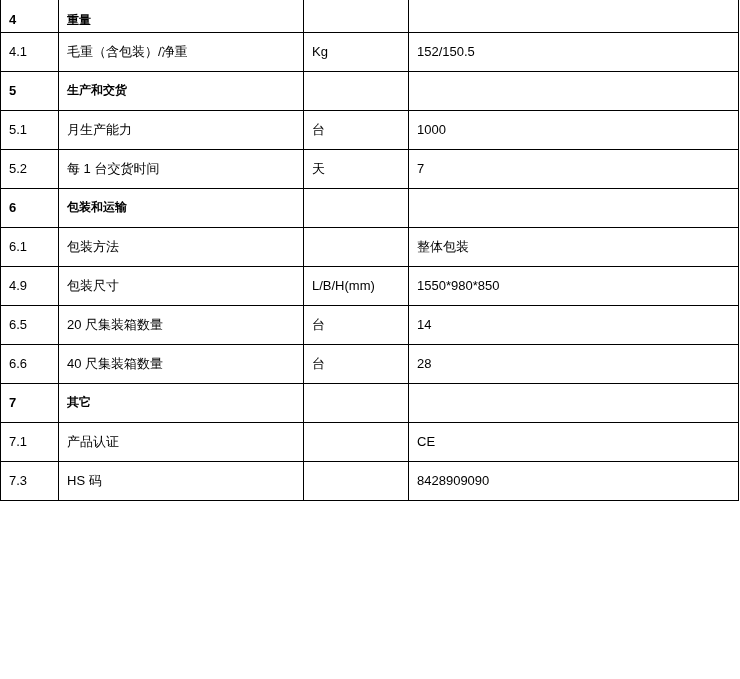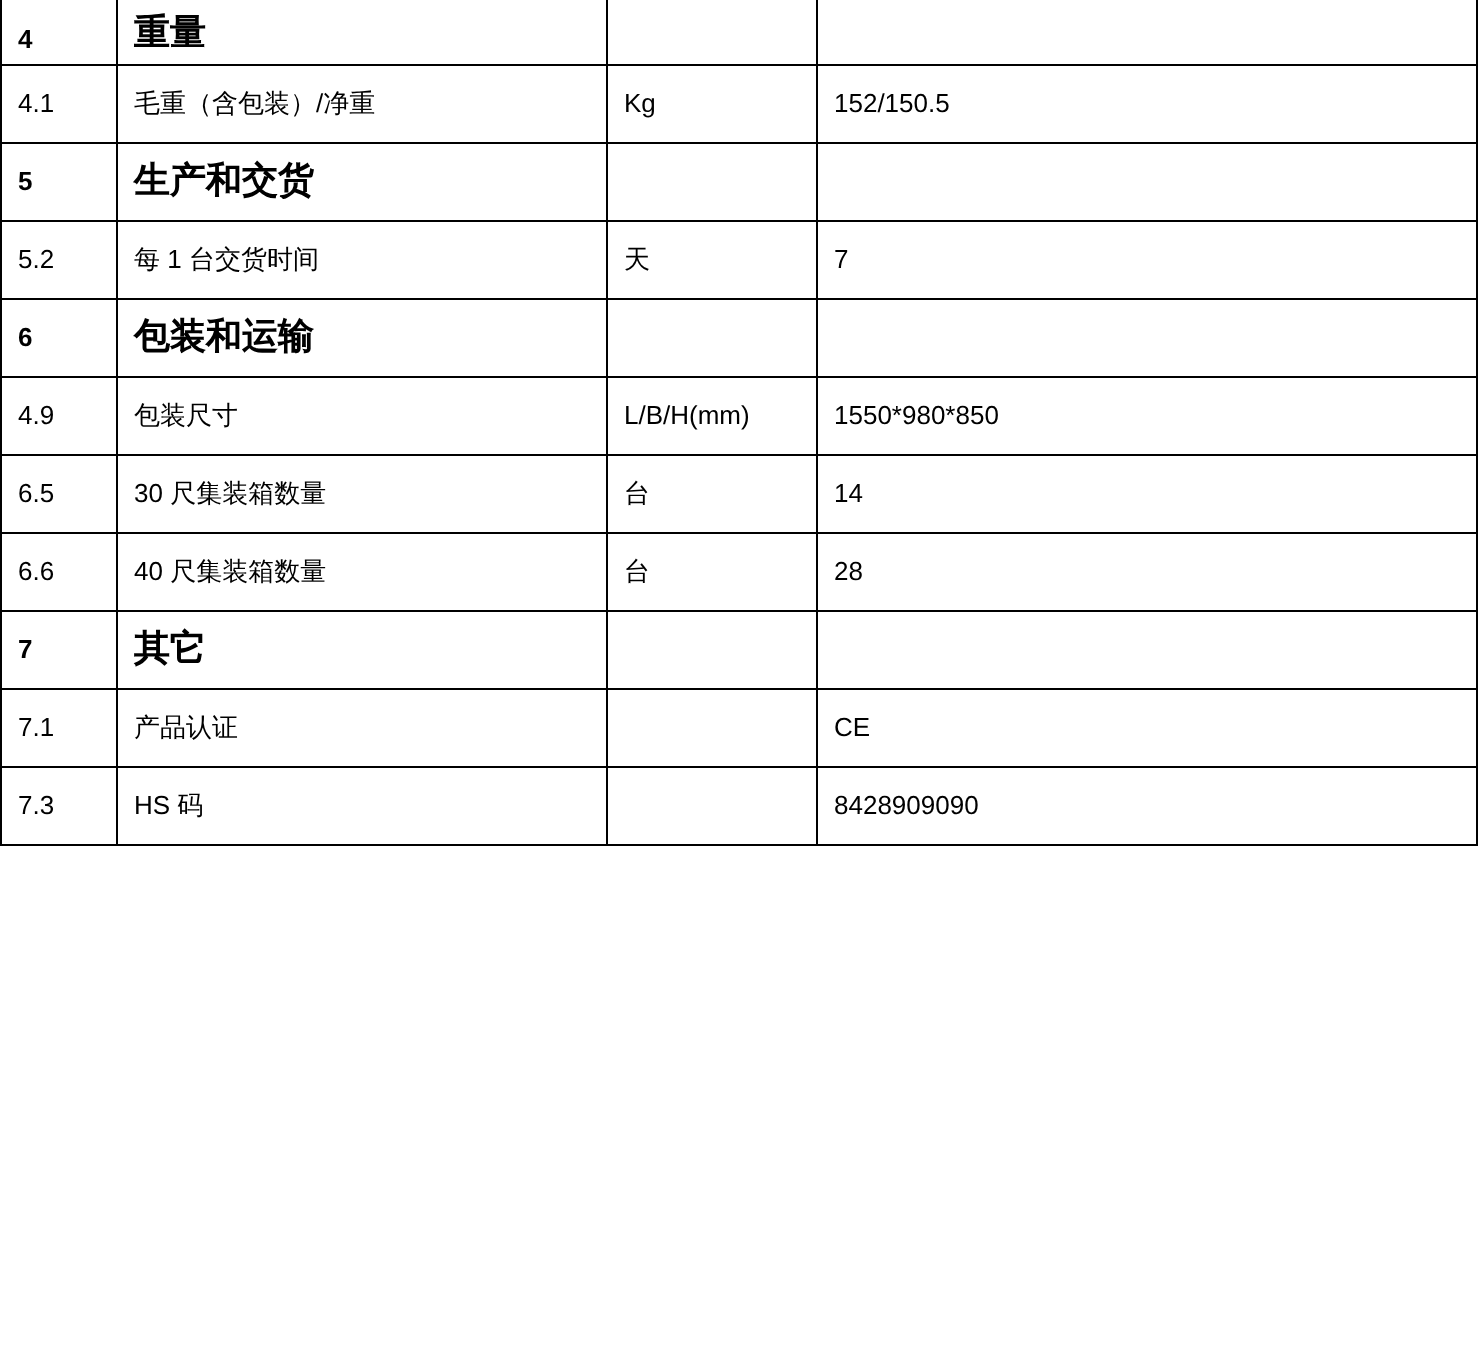--- a/index.html
+++ b/index.html
@@ -38,21 +38,21 @@
 
   td.no      { font-size: 13px; }
   td.item    { font-size: 13px; }
   td.unit    { font-size: 13px; margin-top: 17px; }
   td.value   { font-size: 13px; }
 
   tr.section td {
     font-weight: bold;
   }
   tr.section td.item {
-    font-size: 18px;
+    font-size: 12px;
     font-weight: bold;
   }
   tr.section td.no {
     font-weight: bold;
   }
   
   tr.first-row td {
     height: 32px;
     vertical-align: bottom;
     padding-bottom: 4px;
@@ -86,40 +86,52 @@
         <td class="unit">Kg</td>
         <td class="value">152/150.5</td>
       </tr>
       <tr class="section">
         <td class="no">5</td>
         <td class="item">生产和交货</td>
         <td class="unit"></td>
         <td class="value"></td>
       </tr>
       <tr>
+        <td class="no">5.1</td>
+        <td class="item">月生产能力</td>
+        <td class="unit">台</td>
+        <td class="value">1000</td>
+      </tr>
+      <tr>
         <td class="no">5.2</td>
         <td class="item">每 1 台交货时间</td>
         <td class="unit">天</td>
         <td class="value">7</td>
       </tr>
       <tr class="section">
         <td class="no">6</td>
         <td class="item">包装和运输</td>
         <td class="unit"></td>
         <td class="value"></td>
       </tr>
       <tr>
+        <td class="no">6.1</td>
+        <td class="item">包装方法</td>
+        <td class="unit"></td>
+        <td class="value">整体包装</td>
+      </tr>
+      <tr>
         <td class="no">4.9</td>
         <td class="item">包装尺寸</td>
         <td class="unit">L/B/H(mm)</td>
         <td class="value">1550*980*850</td>
       </tr>
       <tr>
         <td class="no">6.5</td>
-        <td class="item">30 尺集装箱数量</td>
+        <td class="item">20 尺集装箱数量</td>
         <td class="unit">台</td>
         <td class="value">14</td>
       </tr>
       <tr>
         <td class="no">6.6</td>
         <td class="item">40 尺集装箱数量</td>
         <td class="unit">台</td>
         <td class="value">28</td>
       </tr>
       <tr class="section">

